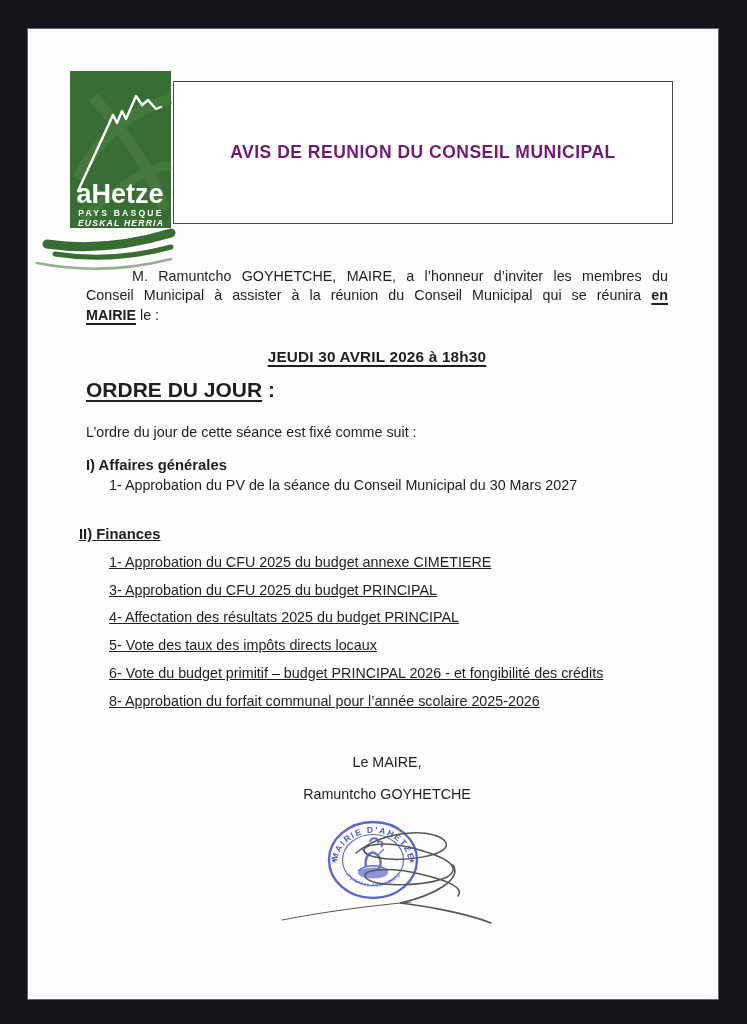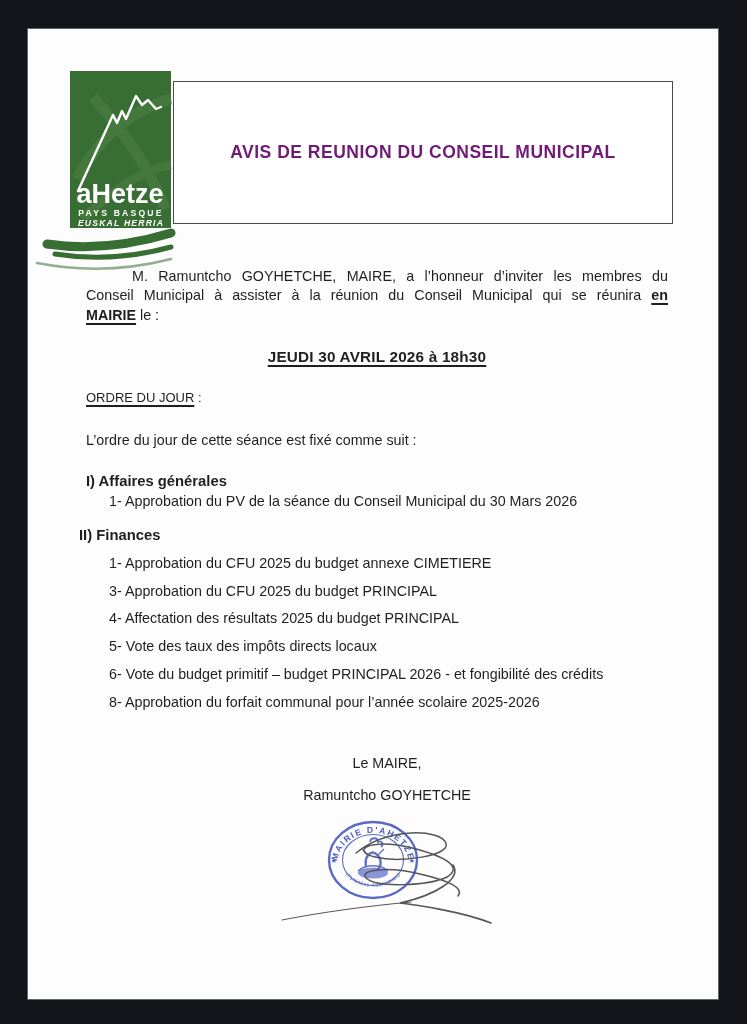--- a/index.html
+++ b/index.html
@@ -31,25 +31,25 @@
     white-space:nowrap;
   }
   
   .content{padding:238px 50px 0 58px;font-size:14.3px;line-height:19.3px;color:#1f1f1f;}
   .just{text-align:justify;text-align-last:justify;}
   .intro .l1{text-indent:46px;}
   .u{text-decoration:underline;text-decoration-thickness:1.5px;text-underline-offset:2.5px;}
   b{font-weight:700;}
   .date-line{margin-top:21px;text-align:center;font-size:15.3px;line-height:21px;}
   .date-line .bu{font-weight:700;text-decoration:underline;text-decoration-thickness:1.6px;text-underline-offset:3px;letter-spacing:.2px;}
-  .order-heading{margin-top:21px;font-weight:400;font-size:13px;}
+  .order-heading{margin-top:13px;font-weight:700;font-size:21px;}
   .order-intro{margin-top:24px;}
   .sec-head{font-weight:700;font-size:14.8px;}
-  .sec1{margin-top:22px;}
-  .sec2{margin-top:15px;}
+  .sec1{margin-top:14px;}
+  .sec2{margin-top:30px;text-decoration:underline;}
   .sec2 .sec-head{margin-left:-7px;}
   .item{margin-left:23px;}
   .sec1 .item{margin-top:0;}
   .sec2 .item{margin-top:8.5px;}
   .sec2 .item:first-of-type{margin-top:6px;}
   .sig-block{margin-top:42px;text-align:center;transform:translateX(10px);}
   .sig-name{margin-top:13px;}
   .stamp-svg{position:absolute;left:250px;top:780px;}
   .stamp-arc-top{font-size:8.6px;font-weight:700;letter-spacing:1.6px;}
   .stamp-arc-bottom{font-size:5.2px;letter-spacing:.4px;}
@@ -96,21 +96,21 @@
     <div class="date-line">
       <span class="bu">JEUDI 30 AVRIL 2026 à 18h30</span>
     </div>
 
     <div class="order-heading"><span class="u">ORDRE DU JOUR</span><span> :</span></div>
 
     <div class="order-intro">L’ordre du jour de cette séance est fixé comme suit :</div>
 
     <div class="section sec1">
       <div class="sec-head"><span>I)</span> <span>Affaires générales</span></div>
-      <div class="item">1- Approbation du PV de la séance du Conseil Municipal du 30 Mars 2026</div>
+      <div class="item">1- Approbation du PV de la séance du Conseil Municipal du 30 Mars 2027</div>
     </div>
 
     <div class="section sec2">
       <div class="sec-head"><span>II)</span> <span>Finances</span></div>
       <div class="item">1- Approbation du CFU 2025 du budget annexe CIMETIERE</div>
       <div class="item">3- Approbation du CFU 2025 du budget PRINCIPAL</div>
       <div class="item">4- Affectation des résultats 2025 du budget PRINCIPAL</div>
       <div class="item">5- Vote des taux des impôts directs locaux</div>
       <div class="item">6- Vote du budget primitif – budget PRINCIPAL 2026 - et fongibilité des crédits</div>
       <div class="item">8- Approbation du forfait communal pour l’année scolaire 2025-2026</div>

